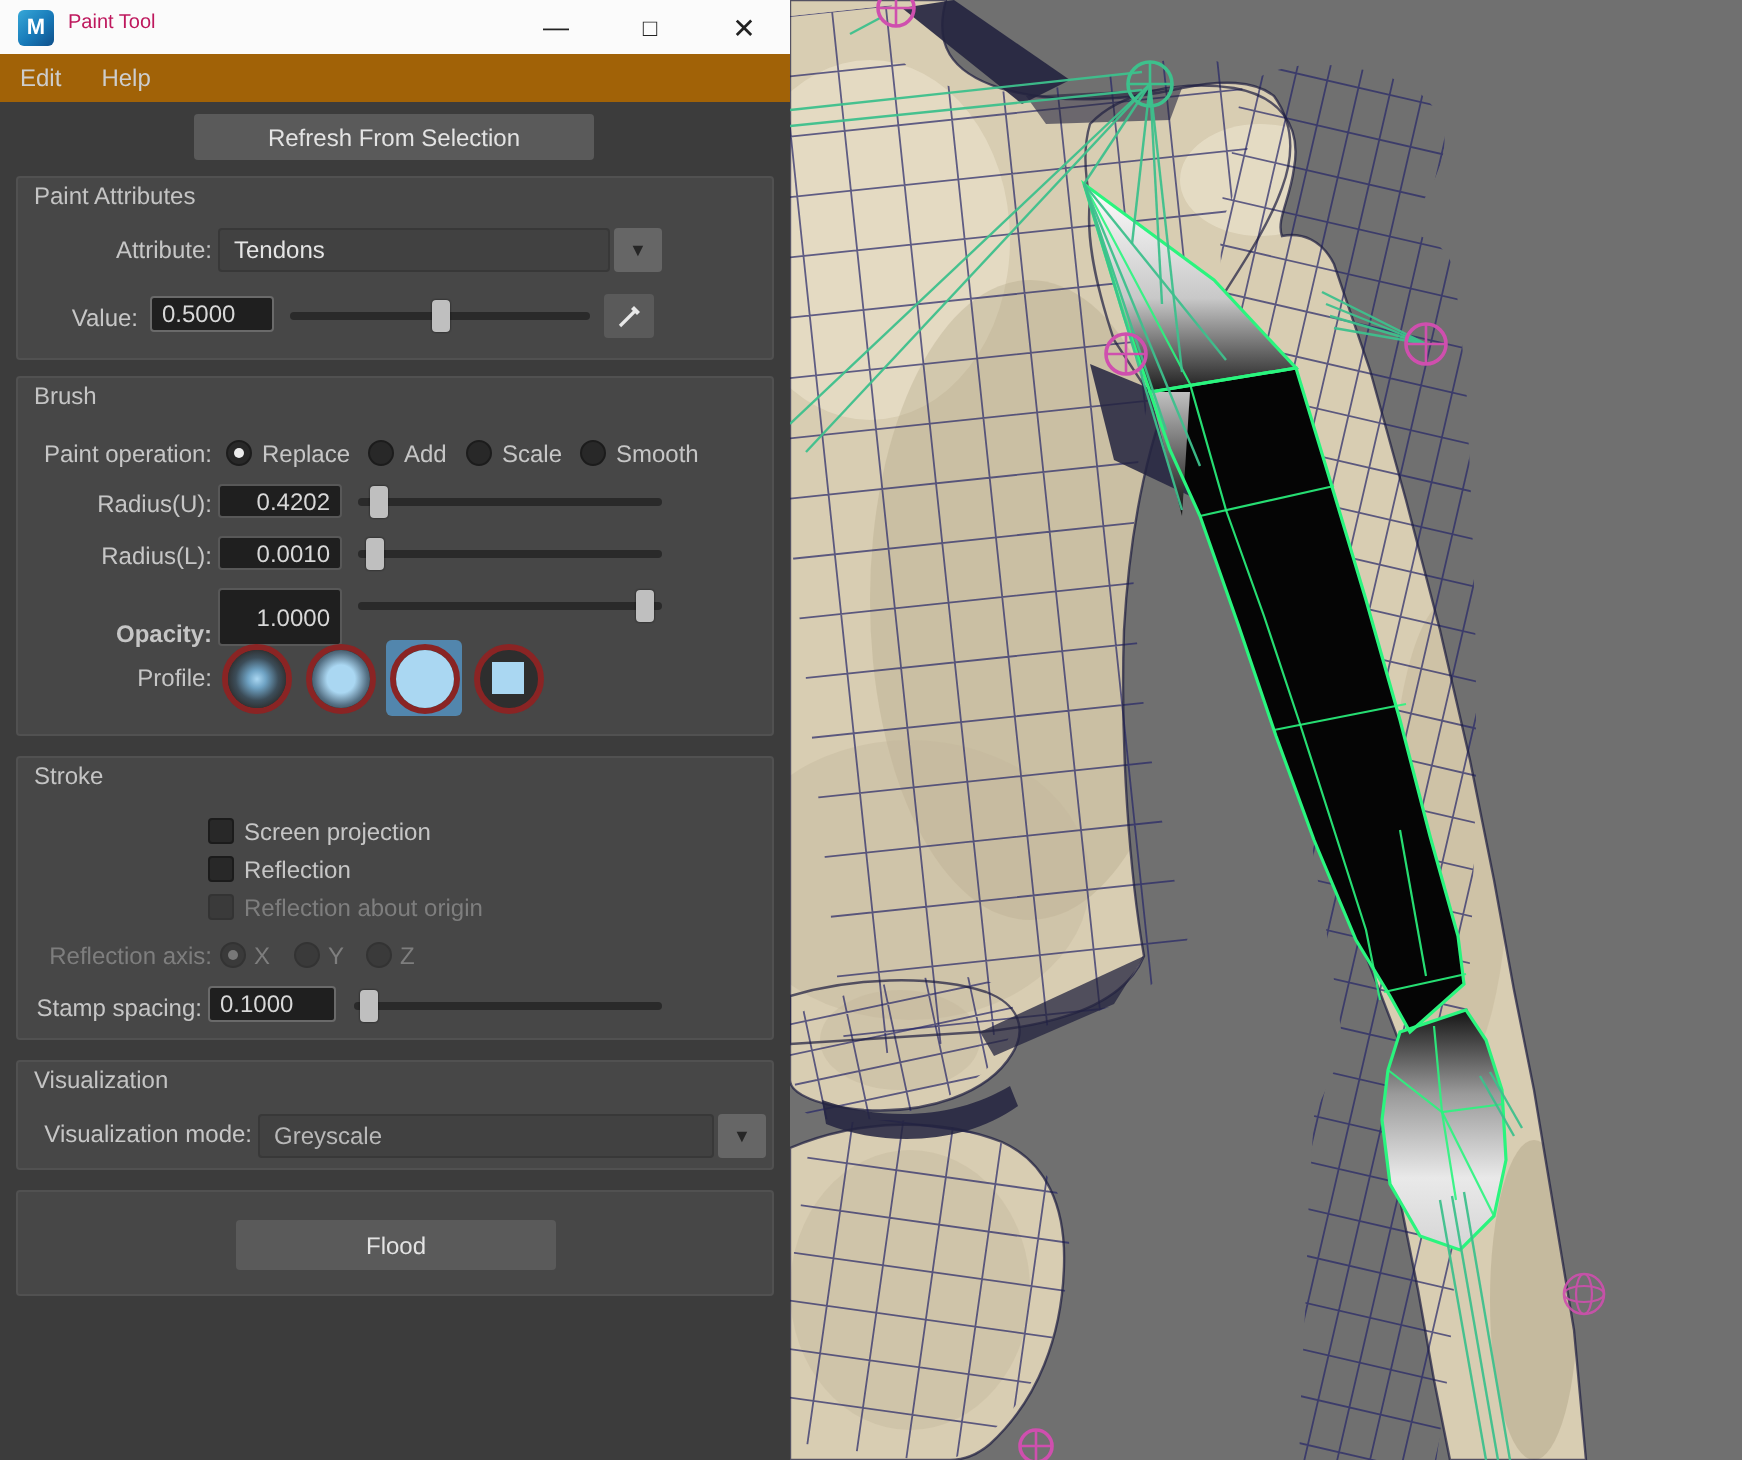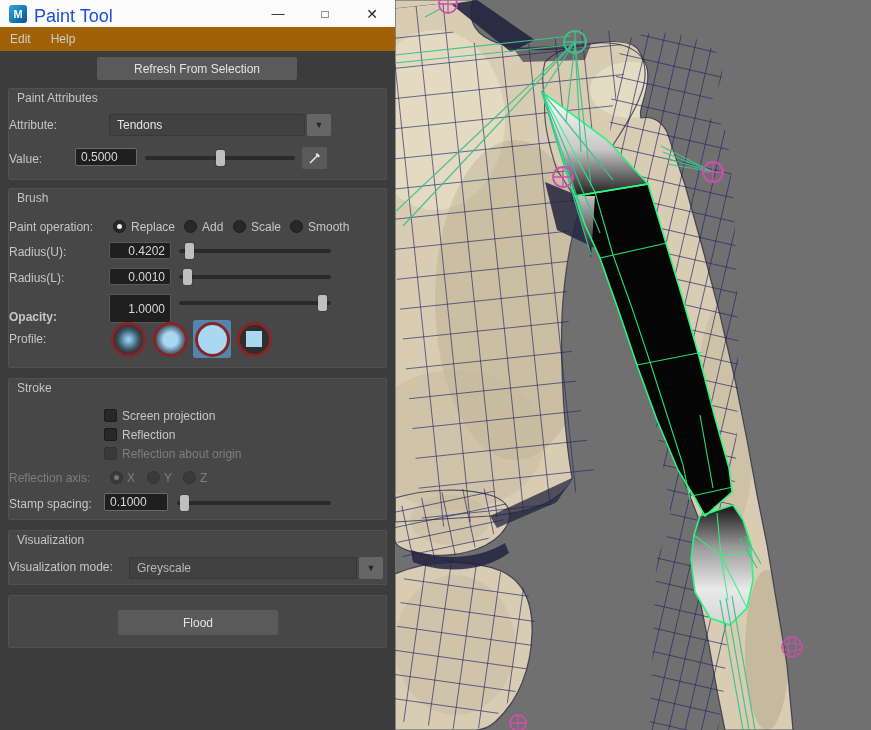--- a/index.html
+++ b/index.html
@@ -4,30 +4,30 @@
 <style>
   html,body{margin:0;padding:0;background:#707070;width:871px;height:730px;overflow:hidden;
     font-family:"Liberation Sans",sans-serif;font-size:12px;-webkit-font-smoothing:antialiased;}
   #stage{position:relative;width:871px;height:730px;}
   
   #tool-window{position:absolute;left:0;top:0;width:395px;height:730px;background:#3c3c3c;}
   #titlebar{position:absolute;left:0;top:0;width:395px;height:27px;background:#fbfbfb;display:flex;align-items:center;}
   #app-icon{position:absolute;left:9px;top:5px;width:18px;height:18px;border-radius:3px;
     background:linear-gradient(135deg,#37a8d8 0%,#1779b8 55%,#0f4f8a 100%);
     color:#fff;font-weight:bold;font-size:11px;display:flex;align-items:center;justify-content:center;}
-  #title-text{position:absolute;left:34px;top:6px;color:#1d4ed8;font-size:18px;}
+  #title-text{position:absolute;left:34px;top:6px;color:#be185d;font-size:10px;}
   .wbtn{position:absolute;top:0;height:27px;display:flex;align-items:center;justify-content:center;color:#222;font-size:13px;}
   #btn-min{left:256px;width:44px;} #btn-max{left:303px;width:44px;font-size:12px;} #btn-close{left:349px;width:46px;font-size:14px;}
   #menubar{position:absolute;left:0;top:27px;width:395px;height:24px;background:#a16207;display:flex;align-items:center;}
   .menu-item{padding:4px 10px;color:#cdcdcd;}
   .btn{background:#5a5a5a;color:#e3e3e3;display:flex;align-items:center;justify-content:center;border-radius:2px;}
   #refresh-btn{position:absolute;left:97px;top:57px;width:200px;height:23px;}
   .section{position:absolute;left:8px;width:379px;background:#474747;border:1px solid #515151;border-radius:2px;box-sizing:border-box;}
   .sec-title{position:absolute;left:8px;top:2px;color:#c4c4c4;}
-  .row-label{position:absolute;text-align:left;color:#c6c6c6;}
+  .row-label{position:absolute;text-align:right;color:#c6c6c6;}
   .row-label.dis{color:#7e7e7e;}
   .field{position:absolute;background:#1f1f1f;border:1px solid #6a6a6a;border-radius:2px;color:#d8d8d8;
     font-family:"Liberation Sans",sans-serif;font-size:12px;padding:0 5px;box-sizing:border-box;outline:none;}
   .field.soft{border-color:#585858;text-align:right;}
   .dropdown{position:absolute;height:22px;background:#414141;border:1px solid #383838;border-radius:2px;
     color:#e4e4e4;display:flex;align-items:center;padding:0 7px;box-sizing:border-box;}
   .drop-btn{position:absolute;width:24px;height:22px;background:#666;border-radius:2px;display:flex;align-items:center;justify-content:center;color:#262626;font-size:9px;}
   .slider{position:absolute;height:16px;}
   .slider .track{position:absolute;left:0;right:0;top:6px;height:4px;background:#2a2a2a;border-radius:2px;}
   .slider .handle{position:absolute;top:0;width:9px;height:16px;background:#bfbfbf;border-radius:2px;box-shadow:0 0 1px #111;}

